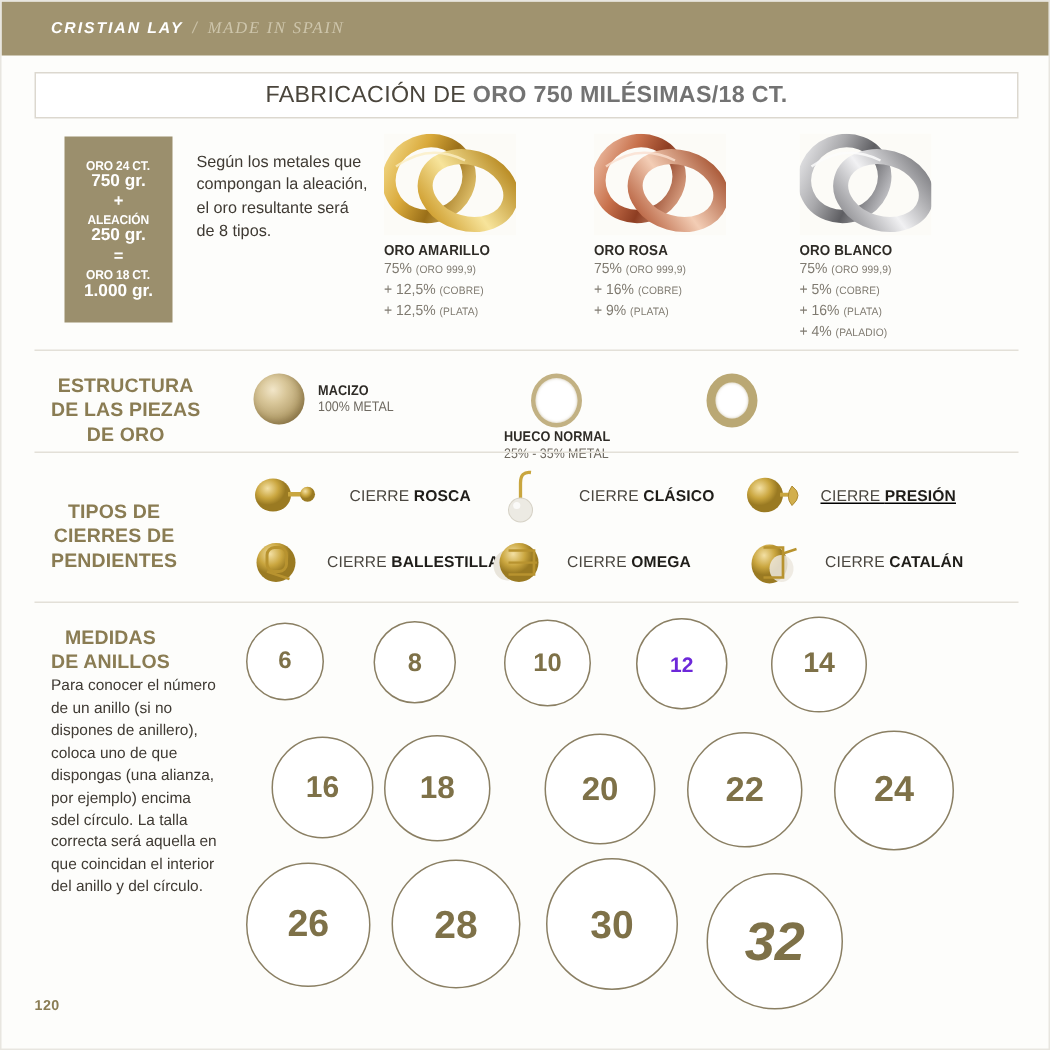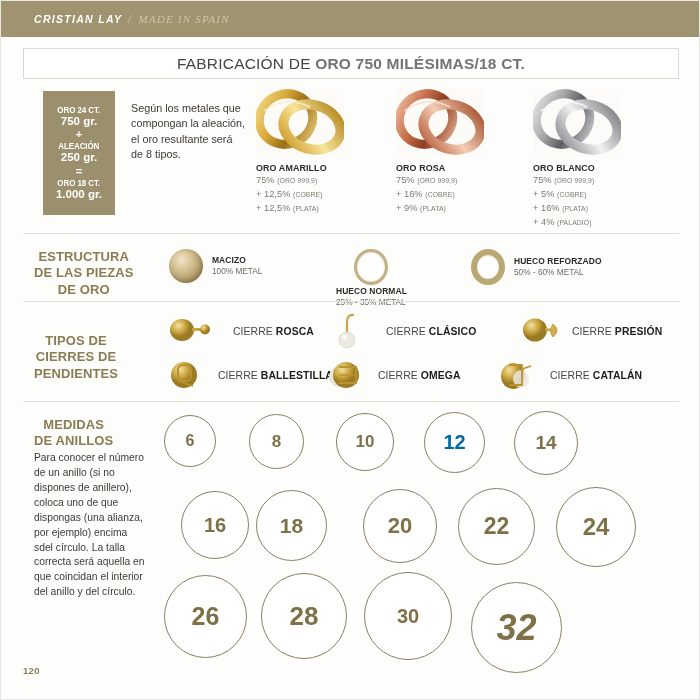--- a/index.html
+++ b/index.html
@@ -144,21 +144,21 @@
   .cierre { position: absolute; display: flex; align-items: center; }
   .cierre .pic { width: 46px; height: 40px; position: relative; }
   .cierre .lbl {
     margin-left: 6px; font-size: 10.4px; color: #4a463f;
     letter-spacing: .1px; white-space: nowrap;
   }
   .cierre .lbl b { color: #1f1d19; }
 
   .c0 { left: 165px; top: 4px; gap: 15px; }
   .c1 { left: 333px; top: 4px; }
-  .c2 { left: 519px; top: 4px; }
+  .c2 { left: 494px; top: 4px; text-decoration: underline; }
   .c3 { left: 165px; top: 48px; }
   .c4 { left: 325px; top: 48px; }
   .c5 { left: 497px; top: 48px; }
 
   
   .medidas { position: absolute; left: 0; top: 408px; width: 700px; height: 260px; }
   .med-body {
     position: absolute; left: 33px; top: 42px; width: 113px;
     font-size: 10.3px; color: #3f3a33; line-height: 1.45;
   }
@@ -354,24 +354,20 @@
     <div class="est-item est-i1">
       <div class="annulus"></div>
       <div class="est-txt">
         <div class="est-t1">HUECO NORMAL</div>
         <div class="est-t2">25% - 35% METAL</div>
       </div>
     </div>
 
     <div class="est-item est-i2">
       <div class="annulus thick"></div>
-      <div class="est-txt">
-        <div class="est-t1">HUECO REFORZADO</div>
-        <div class="est-t2">50% - 60% METAL</div>
-      </div>
     </div>
   </div>
 
   <div class="divider d2"></div>
 
   <div class="cierres">
     <div class="sec-head" style="top:26px;">
       <div>TIPOS DE</div>
       <div>CIERRES DE</div>
       <div>PENDIENTES</div>
@@ -487,29 +483,29 @@
     <div class="sec-head" style="top:8px;">
       <div>MEDIDAS</div>
       <div>DE ANILLOS</div>
     </div>
     <div class="med-body">Para conocer el número de un anillo (si no dispones de anillero), coloca uno de que dispongas (una alianza, por ejemplo) encima sdel círculo. La talla correcta será aquella en que coincidan el interior del anillo y del círculo.</div>
 
     <div class="rings-area">
         <div class="ring-circle" style="left: 8px; top: 6px; width: 52px; height: 52px; font-size: 16px; border-color: rgb(138, 127, 99); color: rgb(126, 113, 72);">6</div>
         <div class="ring-circle" style="left: 93px; top: 5px; width: 55px; height: 55px; font-size: 17px; border-color: rgb(138, 127, 99); color: rgb(126, 113, 72);">8</div>
         <div class="ring-circle" style="left: 180px; top: 4px; width: 58px; height: 58px; font-size: 17px; border-color: rgb(138, 127, 99); color: rgb(126, 113, 72);">10</div>
-        <div class="ring-circle" style="left: 268px; top: 3px; width: 61px; height: 61px; font-size: 20px; border-color: rgb(138, 127, 99); color: #0369a1;">12</div>
+        <div class="ring-circle" style="left: 268px; top: 3px; width: 61px; height: 61px; font-size: 14px; border-color: rgb(138, 127, 99); color: #6d28d9;">12</div>
         <div class="ring-circle" style="left: 358px; top: 2px; width: 64px; height: 64px; font-size: 19px; border-color: rgb(138, 127, 99); color: rgb(126, 113, 72);">14</div>
         <div class="ring-circle" style="left: 25px; top: 82px; width: 68px; height: 68px; font-size: 20px; border-color: rgb(138, 127, 99); color: rgb(126, 113, 72);">16</div>
         <div class="ring-circle" style="left: 100px; top: 81px; width: 71px; height: 71px; font-size: 21px; border-color: rgb(138, 127, 99); color: rgb(126, 113, 72);">18</div>
         <div class="ring-circle" style="left: 207px; top: 80px; width: 74px; height: 74px; font-size: 22px; border-color: rgb(138, 127, 99); color: rgb(126, 113, 72);">20</div>
         <div class="ring-circle" style="left: 302px; top: 79px; width: 77px; height: 77px; font-size: 23px; border-color: rgb(138, 127, 99); color: rgb(126, 113, 72);">22</div>
         <div class="ring-circle" style="left: 400px; top: 78px; width: 80px; height: 80px; font-size: 24px; border-color: rgb(138, 127, 99); color: rgb(126, 113, 72);">24</div>
         <div class="ring-circle" style="left: 8px; top: 166px; width: 83px; height: 83px; font-size: 25px; border-color: rgb(138, 127, 99); color: rgb(126, 113, 72);">26</div>
         <div class="ring-circle" style="left: 105px; top: 164px; width: 86px; height: 86px; font-size: 26px; border-color: rgb(138, 127, 99); color: rgb(126, 113, 72);">28</div>
-        <div class="ring-circle" style="left: 208px; top: 163px; width: 88px; height: 88px; font-size: 20px; border-color: rgb(138, 127, 99); color: rgb(126, 113, 72);">30</div>
+        <div class="ring-circle" style="left: 208px; top: 163px; width: 88px; height: 88px; font-size: 26px; border-color: rgb(138, 127, 99); color: rgb(126, 113, 72);">30</div>
         <div class="ring-circle" style="left: 315px; top: 173px; width: 91px; height: 91px; font-size: 36px; border-color: rgb(138, 127, 99); color: rgb(126, 113, 72); font-style: italic;">32</div>
       </div>
   </div>
 
   <div class="page-num">120</div>
 
 </div>
 
 </body></html>

